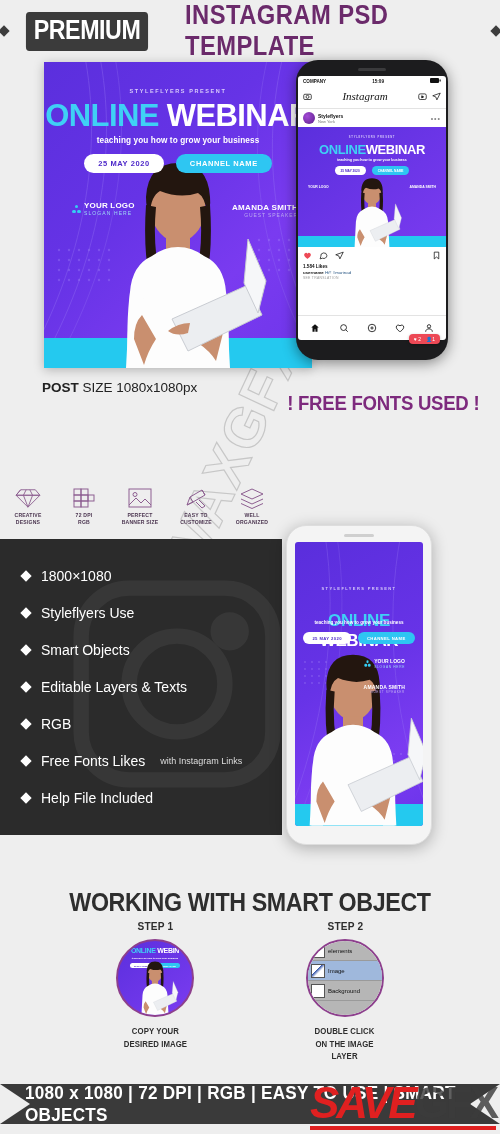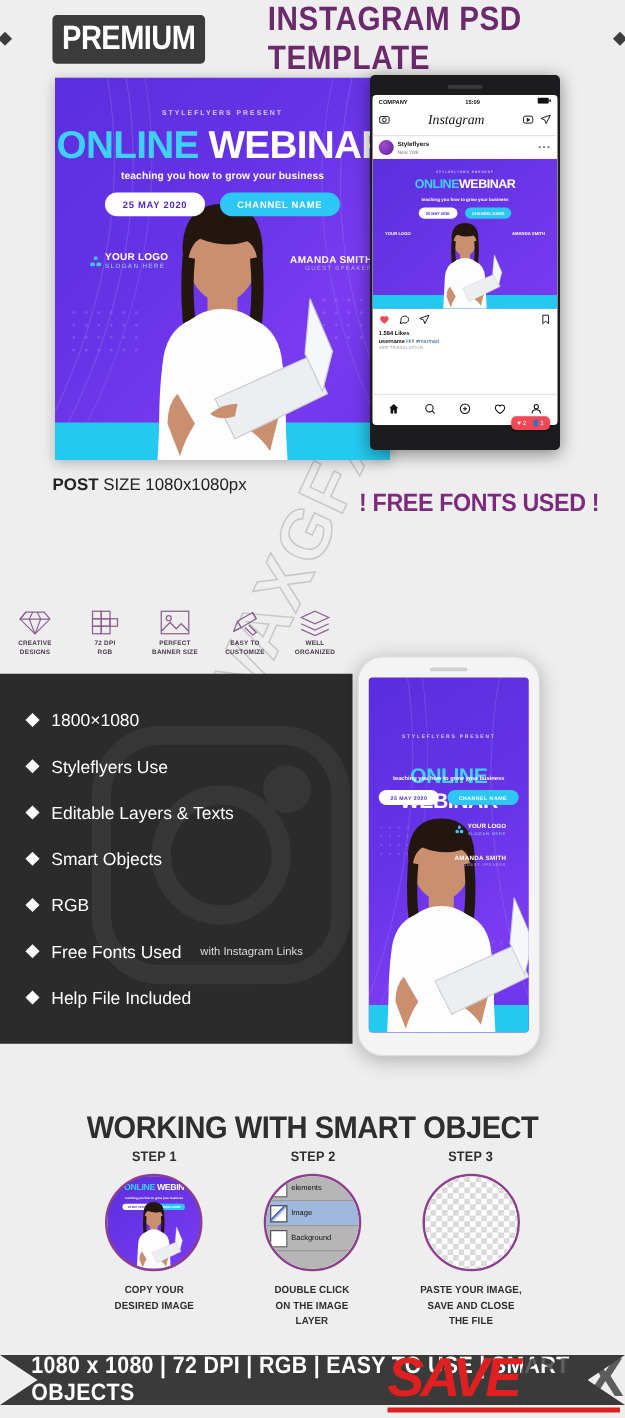--- a/index.html
+++ b/index.html
@@ -13,21 +13,21 @@
   
   .wm { position:absolute; color:rgba(120,120,120,.13); font-weight:bold;
         letter-spacing:2px; pointer-events:none; user-select:none;
         -webkit-text-stroke:1.2px rgba(110,110,110,.30); color:transparent;
         font-family:"Liberation Sans", sans-serif; }
   .wm-left { left:-42px; top:330px; font-size:42px; transform:rotate(-90deg); transform-origin:left top; }
   .wm-mid { left:90px; top:430px; font-size:56px; transform:rotate(-65deg); }
 
   
   .header { position:absolute; left:0; top:8px; width:500px; height:46px;
-            display:flex; align-items:center; justify-content:center; gap:24px; }
+            display:flex; align-items:center; justify-content:center; gap:8px; }
   .diamond { width:8px; height:8px; background:#3c3c3c; transform:rotate(45deg); flex:0 0 auto;}
   .premium-box { background:#3b3b3b; color:#fff; padding:3px 9px 5px; border-radius:4px;
                  font-size:27px; font-weight:bold; letter-spacing:-.5px;
                  font-family:"Liberation Sans Narrow","Liberation Sans",sans-serif;
                  transform:scaleX(.86); }
   .head-title { font-size:27px; font-weight:bold; color:#6b2a6b; letter-spacing:.5px;
                 transform:scaleX(.88); font-family:"Liberation Sans",sans-serif;}
 
   
   .post-wrap { position:absolute; left:44px; top:62px; width:268px; height:306px;
@@ -61,21 +61,21 @@
   .post-speaker { position:absolute; right:14px; top:141px; text-align:right; }
   .post-speaker b { display:block; color:#fff; font-size:8px; letter-spacing:.3px; }
   .post-speaker s { display:block; color:#bda9f2; font-size:5px; text-decoration:none; letter-spacing:.9px;}
   .dotgrid { position:absolute; opacity:.35; }
 
   
   .model { position:absolute; bottom:0; left:50%; transform:translateX(-50%); }
 
   
   .phone1 { position:absolute; left:296px; top:60px; width:152px; height:300px;
-            background:#1c1c1e; border-radius:4px; box-shadow:0 3px 14px rgba(0,0,0,.45);
+            background:#1c1c1e; border-radius:22px; box-shadow:0 3px 14px rgba(0,0,0,.45);
             padding:16px 2px 20px; }
   .phone1 .notch-line { position:absolute; top:8px; left:50%; transform:translateX(-50%);
             width:28px; height:3px; border-radius:2px; background:#3a3a3c;}
   .phone1 .screen { width:100%; height:100%; background:#fff; border-radius:3px; overflow:hidden;
             display:flex; flex-direction:column; }
   .ig-status { display:flex; align-items:center; justify-content:space-between; padding:2px 5px 1px;
                font-size:4.6px; color:#111; font-weight:bold;}
   .ig-bar { display:flex; align-items:center; justify-content:space-between; padding:2px 5px 3px;
             border-bottom:.5px solid #e3e3e3;}
   .ig-logo { font-family:"Liberation Serif",serif; font-style:italic; font-size:11px; color:#111; }
@@ -360,21 +360,21 @@
           <b>Styleflyers</b>
           <s>New York</s>
         </span>
         <span class="ig-dots">•••</span>
       </div>
 
       <div class="ig-post">
         <div style="position:absolute;inset:0;background:linear-gradient(140deg,#5b2fdd,#7a3bf0)"></div>
         <div style="position:absolute;left:0;bottom:0;width:100%;height:11px;background:#24c9ef"></div>
         <div style="position:absolute;top:9px;width:100%;text-align:center;color:#d5c7fb;font-size:2.6px;letter-spacing:.8px;font-weight:bold">STYLEFLYERS PRESENT</div>
-        <div style="position:absolute;top:15px;width:100%;text-align:center;font-size:10px;font-weight:bold;letter-spacing:-.4px">
+        <div style="position:absolute;top:15px;width:100%;text-align:center;font-size:13px;font-weight:bold;letter-spacing:-.4px">
           <span style="color:#3fd0f5">ONLINE</span><span style="color:#fff">WEBINAR</span>
         </div>
         <div style="position:absolute;top:31px;width:100%;text-align:center;color:#fff;font-size:3.6px;font-weight:bold">teaching you how to grow your business</div>
         <div style="position:absolute;top:39px;width:100%;display:flex;justify-content:center;gap:6px">
           <span style="background:#fff;color:#4d28c9;border-radius:9px;font-size:3.2px;font-weight:bold;padding:2.5px 6px">25 MAY 2020</span>
           <span style="background:#2ec6f2;color:#fff;border-radius:9px;font-size:3.2px;font-weight:bold;padding:2.5px 6px">CHANNEL NAME</span>
         </div>
         <div style="position:absolute;left:10px;top:58px;color:#fff;font-size:3.4px;font-weight:bold">YOUR LOGO</div>
         <div style="position:absolute;right:10px;top:58px;color:#fff;font-size:3.4px;font-weight:bold;text-align:right">AMANDA SMITH</div>
         <svg style="position:absolute;bottom:0;left:50%;transform:translateX(-50%)" width="82" height="72" viewBox="0 0 180 215">
@@ -523,33 +523,33 @@
       <li>
           <span class="d"></span>
           <span>1800×1080</span>
         </li>
       <li>
           <span class="d"></span>
           <span>Styleflyers Use</span>
         </li>
       <li>
           <span class="d"></span>
-          <span>Editable  Layers &amp; Texts</span>
+          <span>Smart Objects</span>
         </li>
       <li>
           <span class="d"></span>
-          <span>Smart Objects</span>
+          <span>Editable  Layers &amp; Texts</span>
         </li>
       <li>
           <span class="d"></span>
           <span>RGB</span>
         </li>
       <li>
           <span class="d"></span>
-          <span>Free Fonts Used</span>
+          <span>Free Fonts Likes</span>
           <em>with Instagram Links</em>
         </li>
       <li>
           <span class="d"></span>
           <span>Help File Included</span>
         </li>
     </ul>
   </div>
 
   <div class="phone2">
@@ -695,29 +695,20 @@
               <span class="sw"></span>
               <span>Background</span>
             </div>
         </div>
       </div>
       <div class="cap">
         <span>DOUBLE CLICK</span><br><span>ON THE IMAGE</span><br><span>LAYER</span>
       </div>
     </div>
 
-    <div class="step">
-      <div class="lbl">STEP 3</div>
-      <div class="circ">
-        <div class="checker"></div>
-      </div>
-      <div class="cap">
-        <span>PASTE YOUR IMAGE,</span><br><span>SAVE AND CLOSE</span><br><span>THE FILE</span>
-      </div>
-    </div>
   </div>
 
   <div class="ribbon ribbon-2">
     <div class="bg"></div>
     <span>1080 x 1080  |  72 DPI  |  RGB  |  EASY TO USE  |  SMART OBJECTS</span>
   </div>
 
   <div class="avax">
     <div style="display:flex;align-items:baseline">
       <span class="a">SAVE</span>

